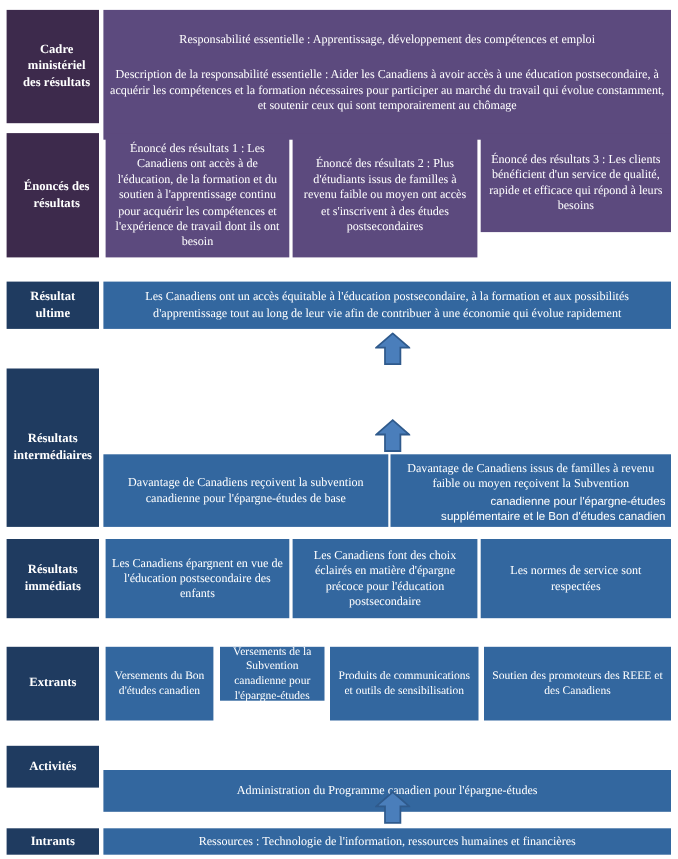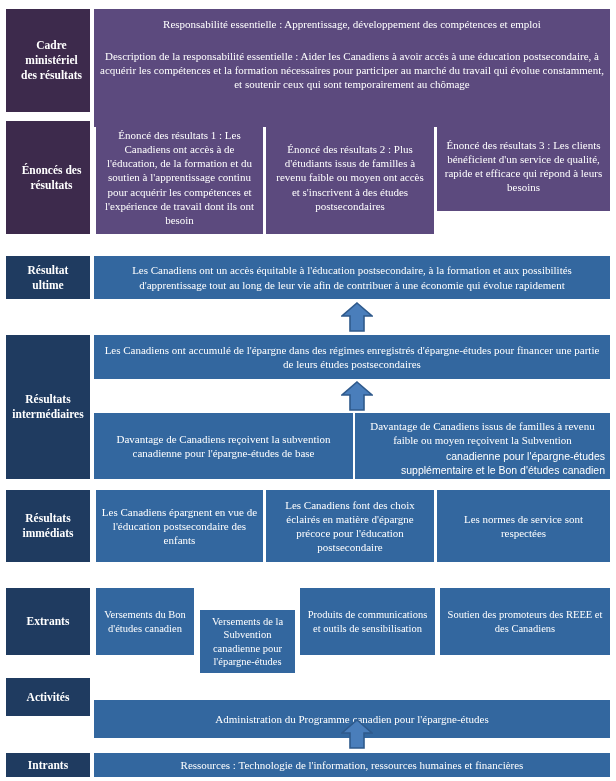--- a/index.html
+++ b/index.html
@@ -77,21 +77,21 @@
     line-height: 1.32;
   }
 </style>
 </head>
 <body>
 
 <div id="canvas">
 
   <div class="box label-purple" style="left:6px; top:9px; width:84px; height:103px;">Cadre ministériel des résultats</div>
 
-  <div class="box content-purple" style="left:94px; top:9px; width:516px; height:118px; flex-direction:column; justify-content:flex-start; padding-top:8px;">
+  <div class="box content-purple" style="left:94px; top:9px; width:516px; height:118px; flex-direction:column; justify-content:flex-start; padding-top:20px;">
     <div style="width:100%;">Responsabilité essentielle : Apprentissage, développement des compétences et emploi</div>
     <div style="width:100%; margin-top:18px;">Description de la responsabilité essentielle : Aider les Canadiens à avoir accès à une éducation postsecondaire, à acquérir les compétences et la formation nécessaires pour participer au marché du travail qui évolue constamment, et soutenir ceux qui sont temporairement au chômage</div>
   </div>
 
   <div class="box label-purple" style="left:6px; top:121px; width:84px; height:113px;">Énoncés des résultats</div>
 
   <div class="box content-purple" style="left:96px; top:121px; width:167px; height:113px;">Énoncé des résultats 1 : Les Canadiens ont accès à de l'éducation, de la formation et du soutien à l'apprentissage continu pour acquérir les compétences et l'expérience de travail dont ils ont besoin</div>
 
   <div class="box content-purple" style="left:266px; top:121px; width:168px; height:113px;">Énoncé des résultats 2 : Plus d'étudiants issus de familles à revenu faible ou moyen ont accès et s'inscrivent à des études postsecondaires</div>
 
@@ -102,21 +102,20 @@
   </div>
 
   <div class="box content-blue" style="left:94px; top:256px; width:516px; height:43px;">Les Canadiens ont un accès équitable à l'éducation postsecondaire, à la formation et aux possibilités d'apprentissage tout au long de leur vie afin de contribuer à une économie qui évolue rapidement</div>
 
   <svg class="arrow" style="left:341px; top:302px;" width="32" height="30" viewBox="0 0 32 30">
     <polygon points="16,1 31,14 23,14 23,29 9,29 9,14 1,14" fill="#4a7ebb" stroke="#2f5a8c" stroke-width="1.6" stroke-linejoin="miter"></polygon>
   </svg>
 
   <div class="box label-blue" style="left:6px; top:335px; width:84px; height:144px;">Résultats intermédiaires</div>
 
-  <div class="box content-blue" style="left:94px; top:335px; width:516px; height:44px;">Les Canadiens ont accumulé de l'épargne dans des régimes enregistrés d'épargne-études pour financer une partie de leurs études postsecondaires</div>
 
   <svg class="arrow" style="left:341px; top:381px;" width="32" height="30" viewBox="0 0 32 30">
     <polygon points="16,1 31,14 23,14 23,29 9,29 9,14 1,14" fill="#4a7ebb" stroke="#2f5a8c" stroke-width="1.6" stroke-linejoin="miter"></polygon>
   </svg>
 
   <div class="box content-blue" style="left:94px; top:413px; width:259px; height:66px;">Davantage de Canadiens reçoivent la subvention canadienne pour l'épargne-études de base</div>
 
   <div class="box content-blue" style="left:355px; top:413px; width:255px; height:66px; align-items:flex-start; padding-top:6px;">
     <span class="mixed">
       <span class="serif-part">Davantage de Canadiens issus de familles à revenu faible ou moyen reçoivent la Subvention</span>
@@ -129,21 +128,21 @@
   <div class="box content-blue" style="left:96px; top:490px; width:167px; height:72px;">Les Canadiens épargnent en vue de l'éducation postsecondaire des enfants</div>
 
   <div class="box content-blue" style="left:266px; top:490px; width:168px; height:72px;">Les Canadiens font des choix éclairés en matière d'épargne précoce pour l'éducation postsecondaire</div>
 
   <div class="box content-blue" style="left:437px; top:490px; width:173px; height:72px;">Les normes de service sont respectées</div>
 
   <div class="box label-blue" style="left:6px; top:588px; width:84px; height:67px;">Extrants</div>
 
   <div class="box content-blue-sm" style="left:96px; top:588px; width:98px; height:67px;">Versements du Bon d'études canadien</div>
 
-  <div class="box content-blue-sm" style="left:200px; top:610px; width:95px; height:63px;">Versements de la Subvention canadienne pour l'épargne-études</div>
+  <div class="box content-blue-sm" style="left:200px; top:588px; width:95px; height:49px;">Versements de la Subvention canadienne pour l'épargne-études</div>
 
   <div class="box content-blue-sm" style="left:300px; top:588px; width:135px; height:67px;">Produits de communications et outils de sensibilisation</div>
 
   <div class="box content-blue-sm" style="left:440px; top:588px; width:170px; height:67px;">Soutien des promoteurs des REEE et des Canadiens</div>
 
   <div class="box label-blue" style="left:6px; top:678px; width:84px; height:38px;">Activités</div>
 
   <div class="box content-blue" style="left:94px; top:700px; width:516px; height:38px;">Administration du Programme canadien pour l'épargne-études</div>
 
   <svg class="arrow" style="left:341px; top:719px;" width="32" height="30" viewBox="0 0 32 30">

